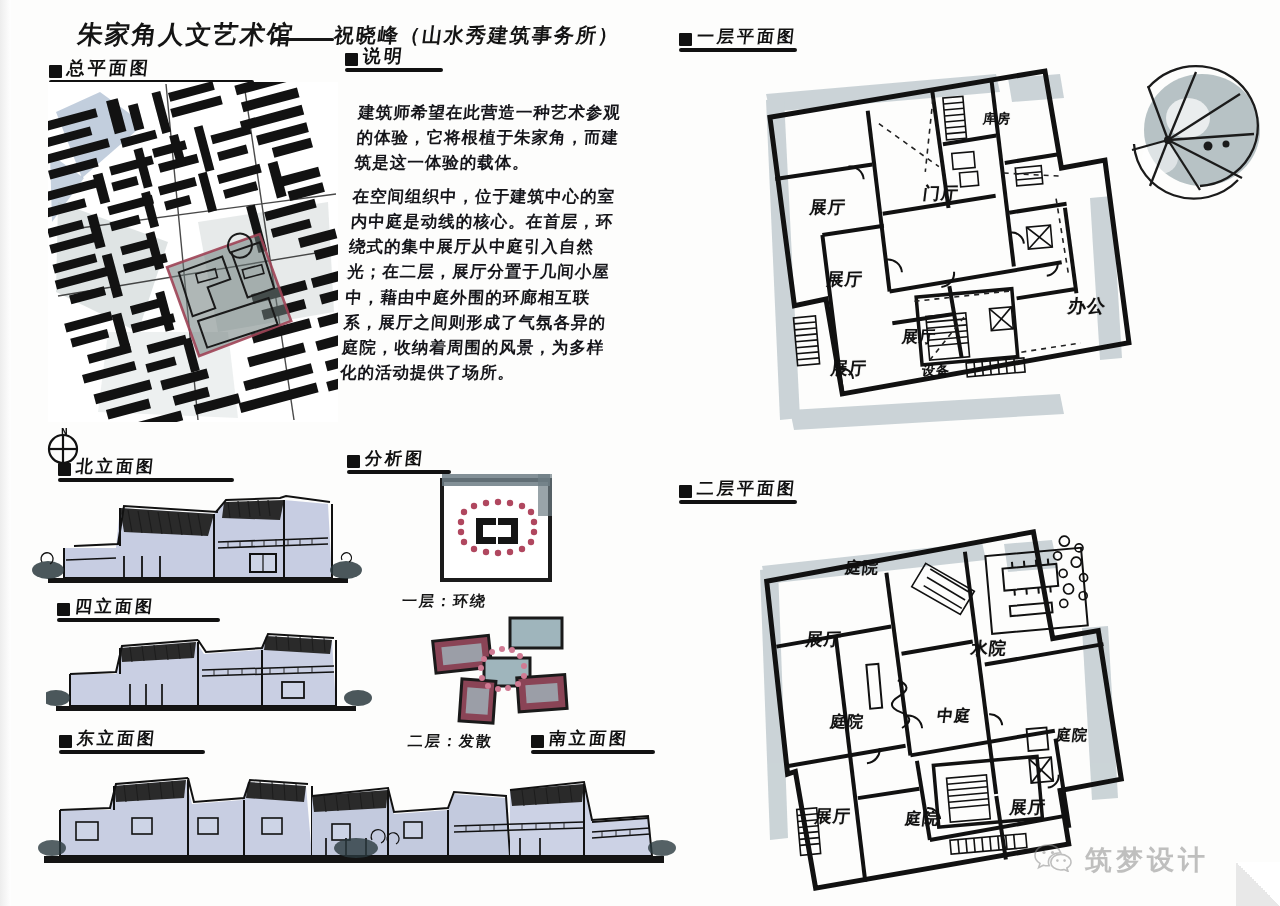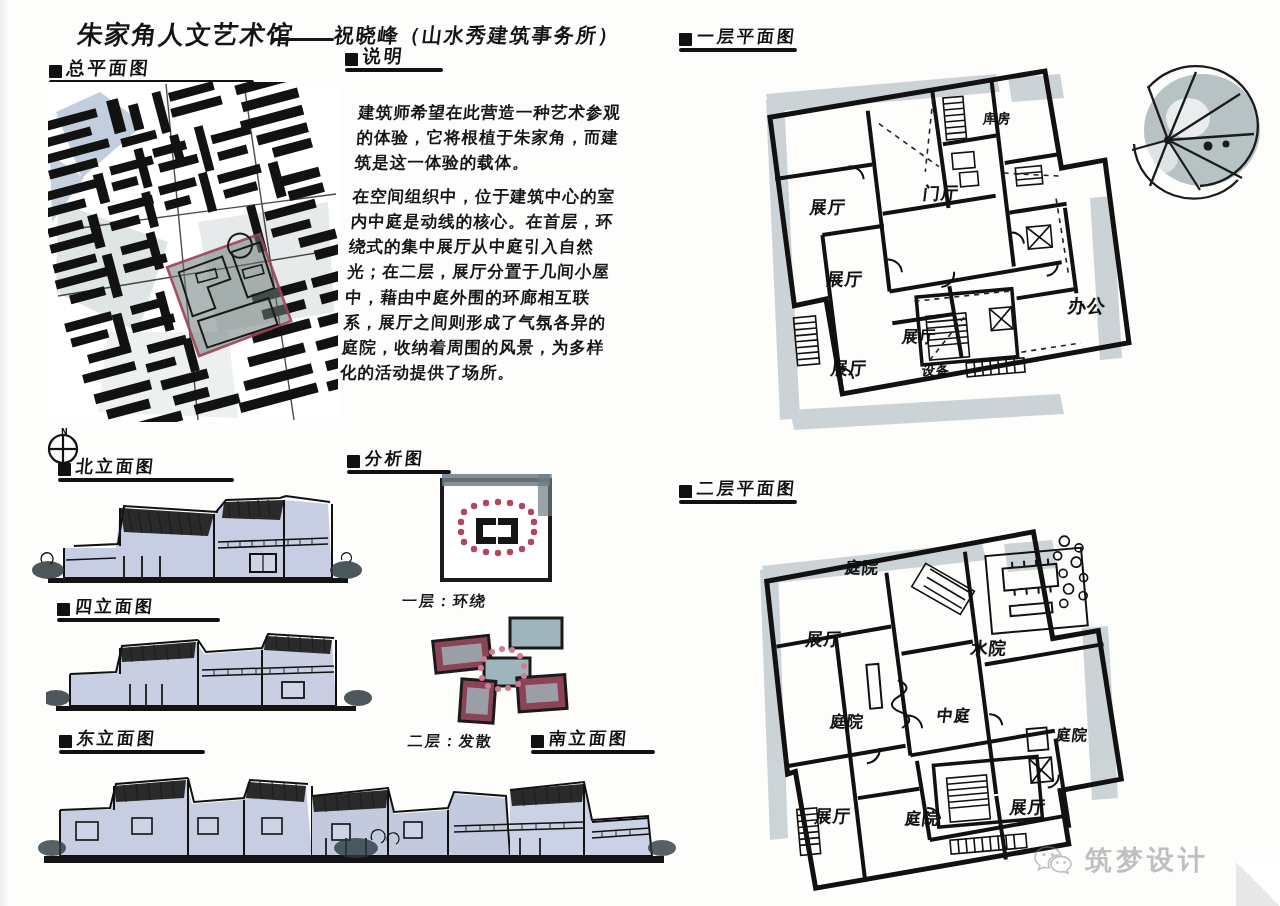--- a/index.html
+++ b/index.html
@@ -59,21 +59,21 @@
   
   .plan{position:absolute;}
   .roomlbl{
     position:absolute;font-weight:700;color:#101010;white-space:nowrap;
     transform:skewX(-7deg);letter-spacing:1px;
     text-shadow:0 0 1px rgba(0,0,0,.35);
   }
 
   
   .watermark{
-    position:absolute;display:flex;align-items:flex-end;gap:9px;
+    position:absolute;display:flex;align-items:flex-start;gap:9px;
     opacity:.55;
   }
   .watermark .wmtxt{
     font-weight:700;font-size:27px;color:#8d8d8d;letter-spacing:4px;
   }
   .pagefold{
     position:absolute;right:0;bottom:0;width:44px;height:44px;
     background:linear-gradient(225deg,#ffffff 0 50%,#e8e8e8 50% 100%);
   }
   .edgeL{position:absolute;left:0;top:0;width:11px;height:906px;

